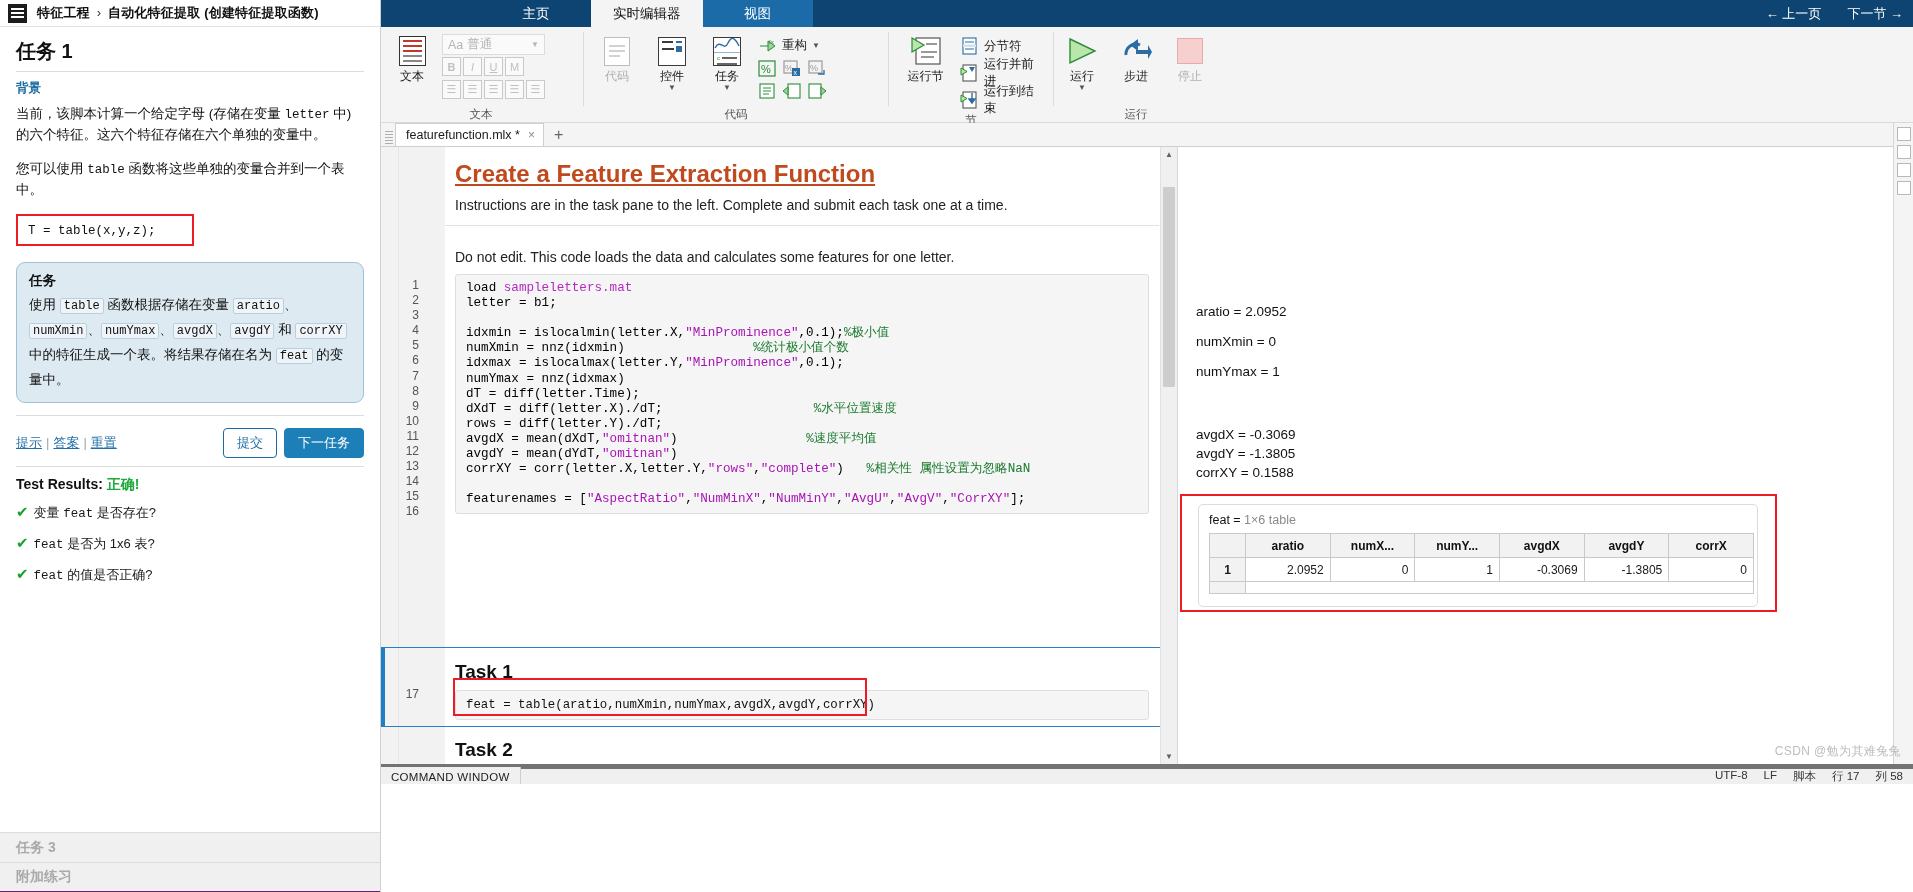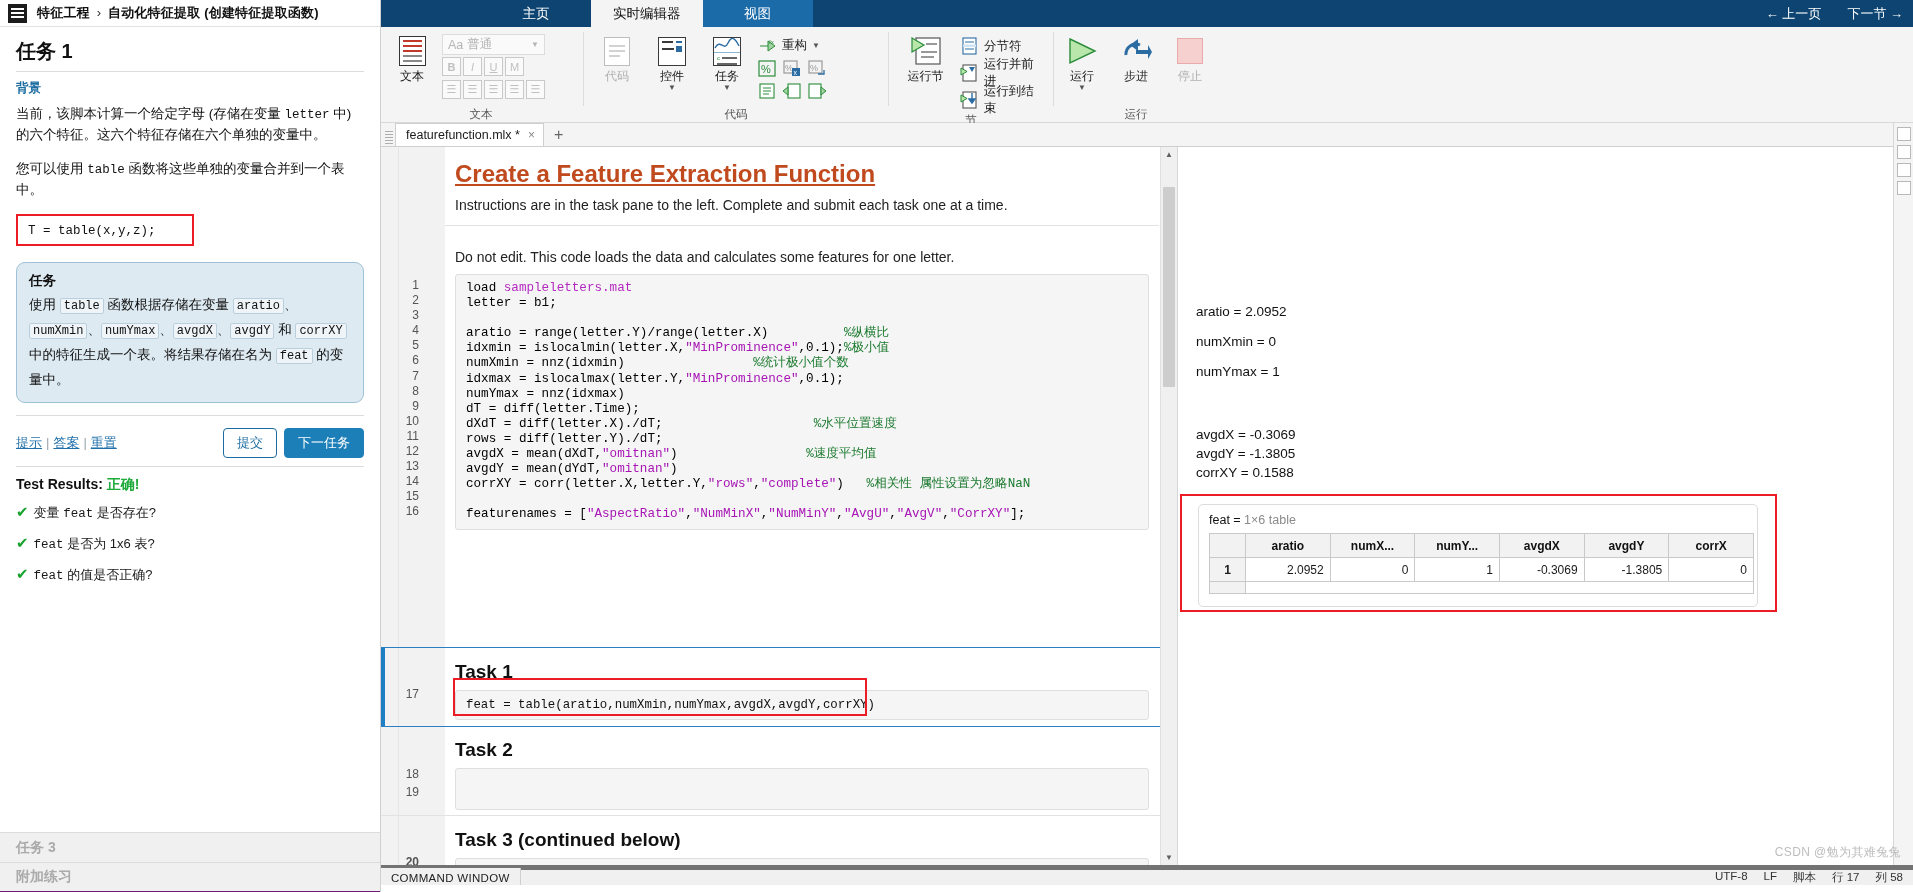--- a/index.html
+++ b/index.html
@@ -5,21 +5,21 @@
   * { box-sizing: border-box; }
   html, body {
     margin: 0; padding: 0;
     width: 1913px; height: 892px;
     overflow: hidden;
     background: #ffffff;
     font-family: "Liberation Sans", "DejaVu Sans", sans-serif;
     font-size: 13px;
     color: #1a1a1a;
   }
-  .app { position: relative; width: 1913px; height: 885px; }
+  .app { position: relative; width: 1913px; height: 784px; }
 
   
   .leftpane {
     position: absolute; left: 0; top: 0; width: 381px; height: 892px;
     background: #ffffff; border-right: 1px solid #d0d0d0;
     overflow: hidden;
   }
   .lp-header {
     height: 27px; display: flex; align-items: center;
     border-bottom: 1px solid #e2e2e2; padding-left: 8px; gap: 10px;
@@ -639,21 +639,20 @@
           </div>
 
           <div style="position:absolute;left:64px;right:18px;top:78px;height:1px;background:#e2e2e2;"></div>
 
           <div style="position:absolute;left:64px;right:18px;top:86px;">
             <div class="doc-note">Do not edit. This code loads the data and calculates some features for one letter.</div>
             <div class="codeblock" id="codeblock">
                 <div class="row"><span>load </span><span class="cf">sampleletters.mat</span></div>
                 <div class="row"><span>letter = b1;</span></div>
                 <div class="row">&nbsp;</div>
-                <div class="row"><span>aratio = range(letter.Y)/range(letter.X)          </span><span class="cm">%纵横比</span></div>
                 <div class="row"><span>idxmin = islocalmin(letter.X,</span><span class="cs">"MinProminence"</span><span>,0.1);</span><span class="cm">%极小值</span></div>
                 <div class="row"><span>numXmin = nnz(idxmin)                 </span><span class="cm">%统计极小值个数</span></div>
                 <div class="row"><span>idxmax = islocalmax(letter.Y,</span><span class="cs">"MinProminence"</span><span>,0.1);</span></div>
                 <div class="row"><span>numYmax = nnz(idxmax)</span></div>
                 <div class="row"><span>dT = diff(letter.Time);</span></div>
                 <div class="row"><span>dXdT = diff(letter.X)./dT;                    </span><span class="cm">%水平位置速度</span></div>
                 <div class="row"><span>rows = diff(letter.Y)./dT;</span></div>
                 <div class="row"><span>avgdX = mean(dXdT,</span><span class="cs">"omitnan"</span><span>)                 </span><span class="cm">%速度平均值</span></div>
                 <div class="row"><span>avgdY = mean(dYdT,</span><span class="cs">"omitnan"</span><span>)</span></div>
                 <div class="row"><span>corrXY = corr(letter.X,letter.Y,</span><span class="cs">"rows"</span><span>,</span><span class="cs">"complete"</span><span>)   </span><span class="cm">%相关性 属性设置为忽略NaN</span></div>

